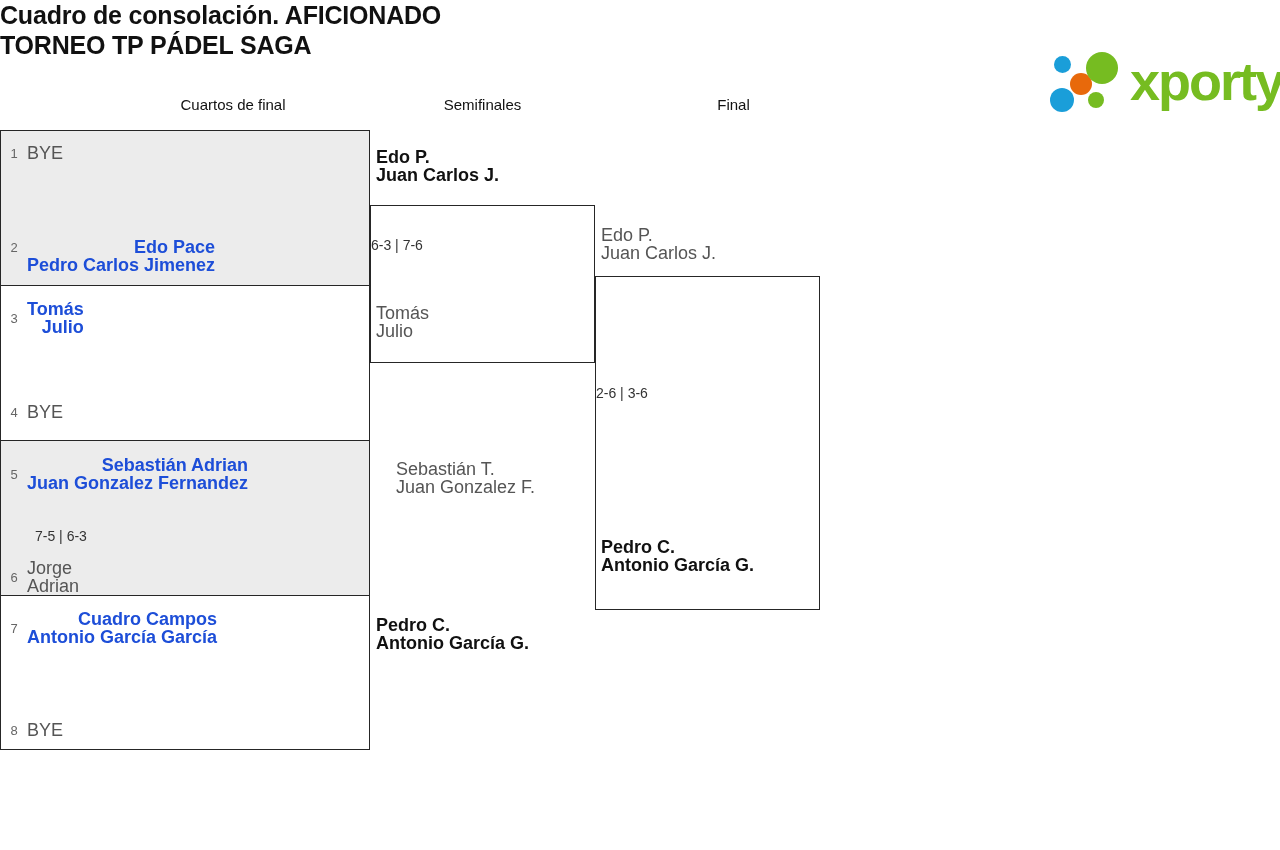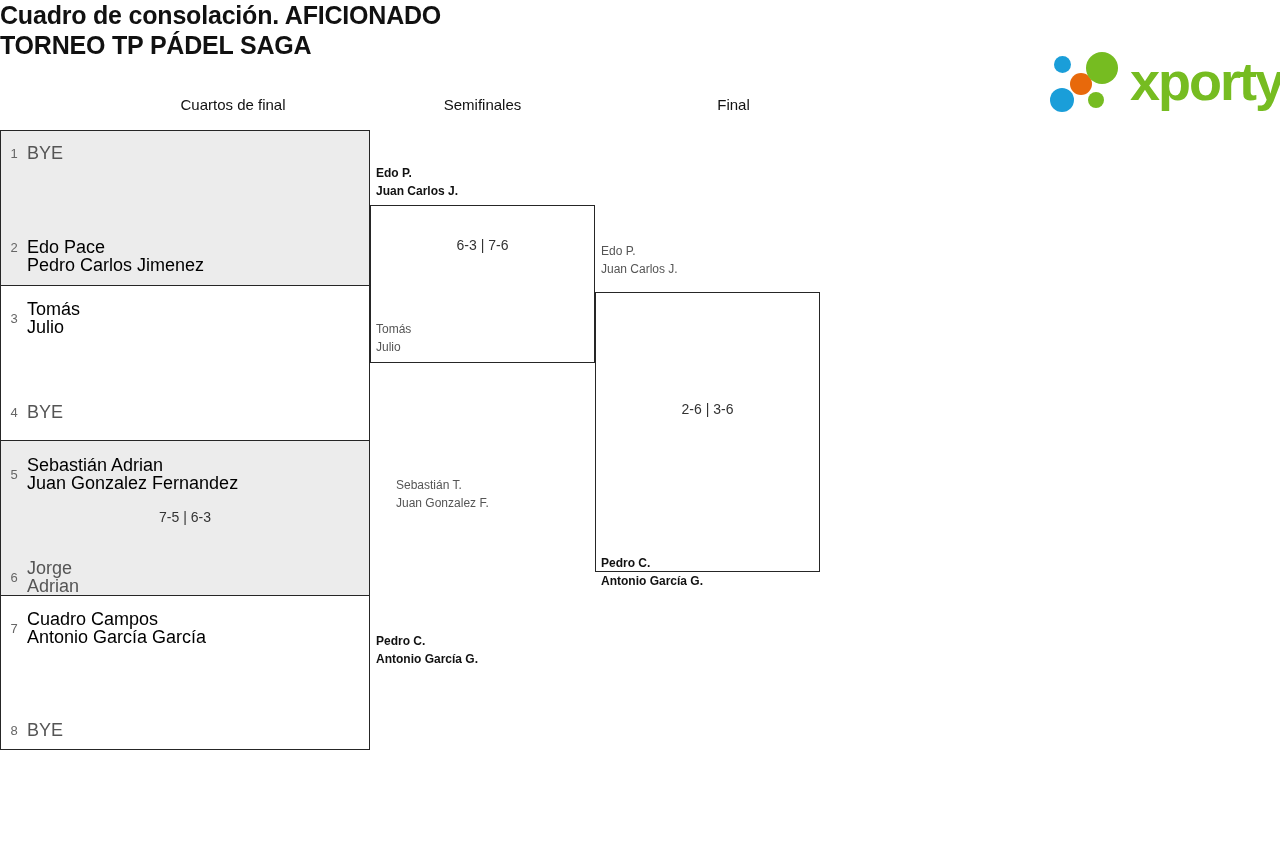--- a/index.html
+++ b/index.html
@@ -45,39 +45,39 @@
   .match.last{border-bottom:none;}
   .match.shade{background:#ececec;}
 
   .slot{position:absolute;left:0;width:100%;display:flex;align-items:flex-start;}
   .seed{
     width:26px;flex:0 0 26px;text-align:center;
     font-size:13px;color:#666;font-weight:400;
     line-height:18px;padding-top:1px;
   }
   .team{font-size:18px;line-height:18px;}
-  .team.win{font-weight:400;color:#000000;}
+  .team.win{font-weight:700;color:#1d4ed8;text-align:right;}
   .team.lose{font-weight:400;color:#555;}
   .team .ln{display:block;white-space:nowrap;}
 
   .score{
-    position:absolute;left:0;width:100%;text-align:center;
+    position:absolute;left:0;width:100%;
     font-size:14px;color:#333;font-weight:400;
   }
 
   .r2box{
     position:absolute;width:225px;
     border:1px solid #262626;box-sizing:border-box;
   }
   .r3box{
     position:absolute;width:225px;
     border:1px solid #262626;box-sizing:border-box;
   }
   .adv{
-    position:absolute;font-size:12px;line-height:18px;margin-top:16px;
+    position:absolute;font-size:18px;line-height:18px;
   }
   .adv.win{font-weight:700;color:#111;}
   .adv.lose{font-weight:400;color:#555;}
   .adv .ln{display:block;white-space:nowrap;}
 </style>
 </head>
 <body>
 
 <div class="page">
 
@@ -144,21 +144,21 @@
     </div>
 
     <div class="match shade" style="top:310px;height:155px;">
       <div class="slot" style="top:15px;">
         <span class="seed" style="padding-top:10px;">5</span>
         <span class="team win">
           <span class="ln">Sebastián Adrian</span>
           <span class="ln">Juan Gonzalez Fernandez</span>
         </span>
       </div>
-      <div class="score" style="top:68px;">7-5 | 6-3</div>
+      <div class="score" style="top:87px;padding-left:34px;">7-5 | 6-3</div>
       <div class="slot" style="top:118px;">
         <span class="seed" style="padding-top:10px;">6</span>
         <span class="team lose">
           <span class="ln">Jorge</span>
           <span class="ln">Adrian</span>
         </span>
       </div>
     </div>
 
     <div class="match last" style="top:465px;height:153px;">
@@ -197,21 +197,21 @@
   </div>
   <div class="adv win" style="left:376px;top:616px;">
     <span class="ln">Pedro C.</span>
     <span class="ln">Antonio García G.</span>
   </div>
 
   <div class="adv lose" style="left:601px;top:226px;">
     <span class="ln">Edo P.</span>
     <span class="ln">Juan Carlos J.</span>
   </div>
-  <div class="r3box" style="left:595px;top:292px;height:280px;">
+  <div class="r3box" style="left:595px;top:276px;height:334px;">
     <div class="score" style="top:108px;">2-6 | 3-6</div>
   </div>
   <div class="adv win" style="left:601px;top:538px;">
     <span class="ln">Pedro C.</span>
     <span class="ln">Antonio García G.</span>
   </div>
 
 </div>
 
 </body></html>

